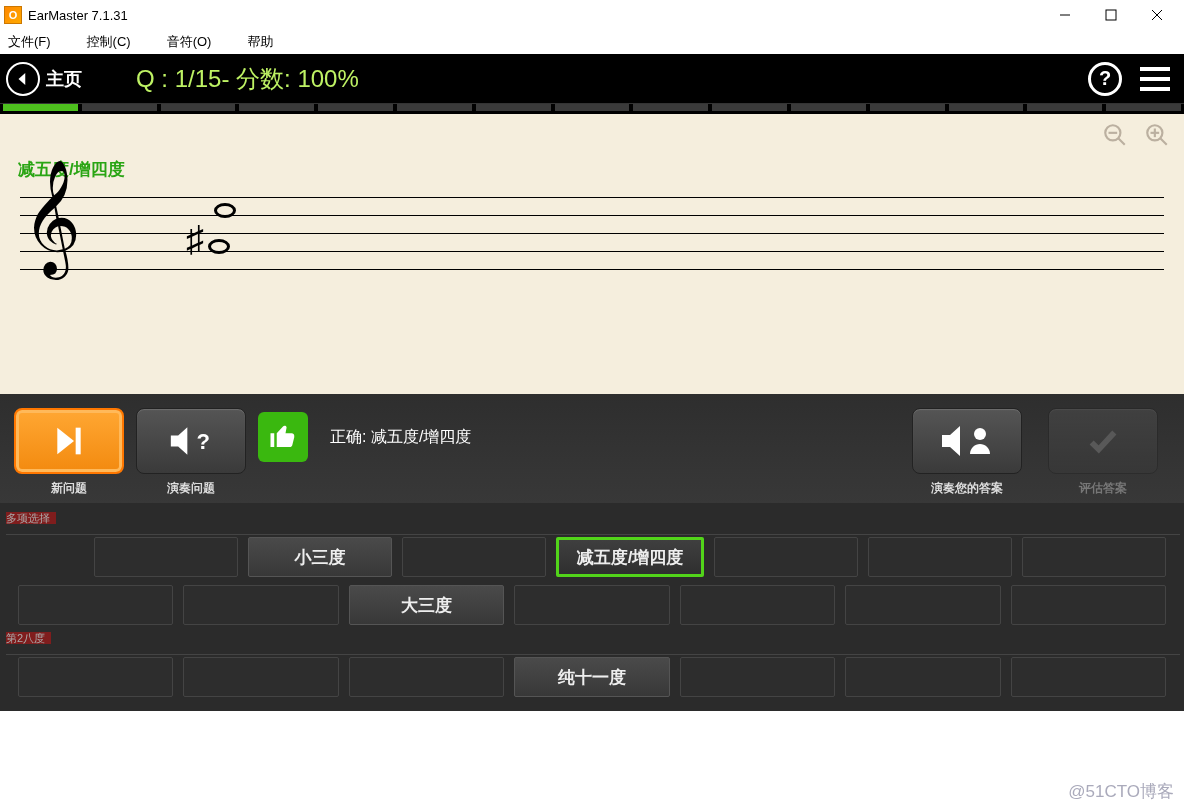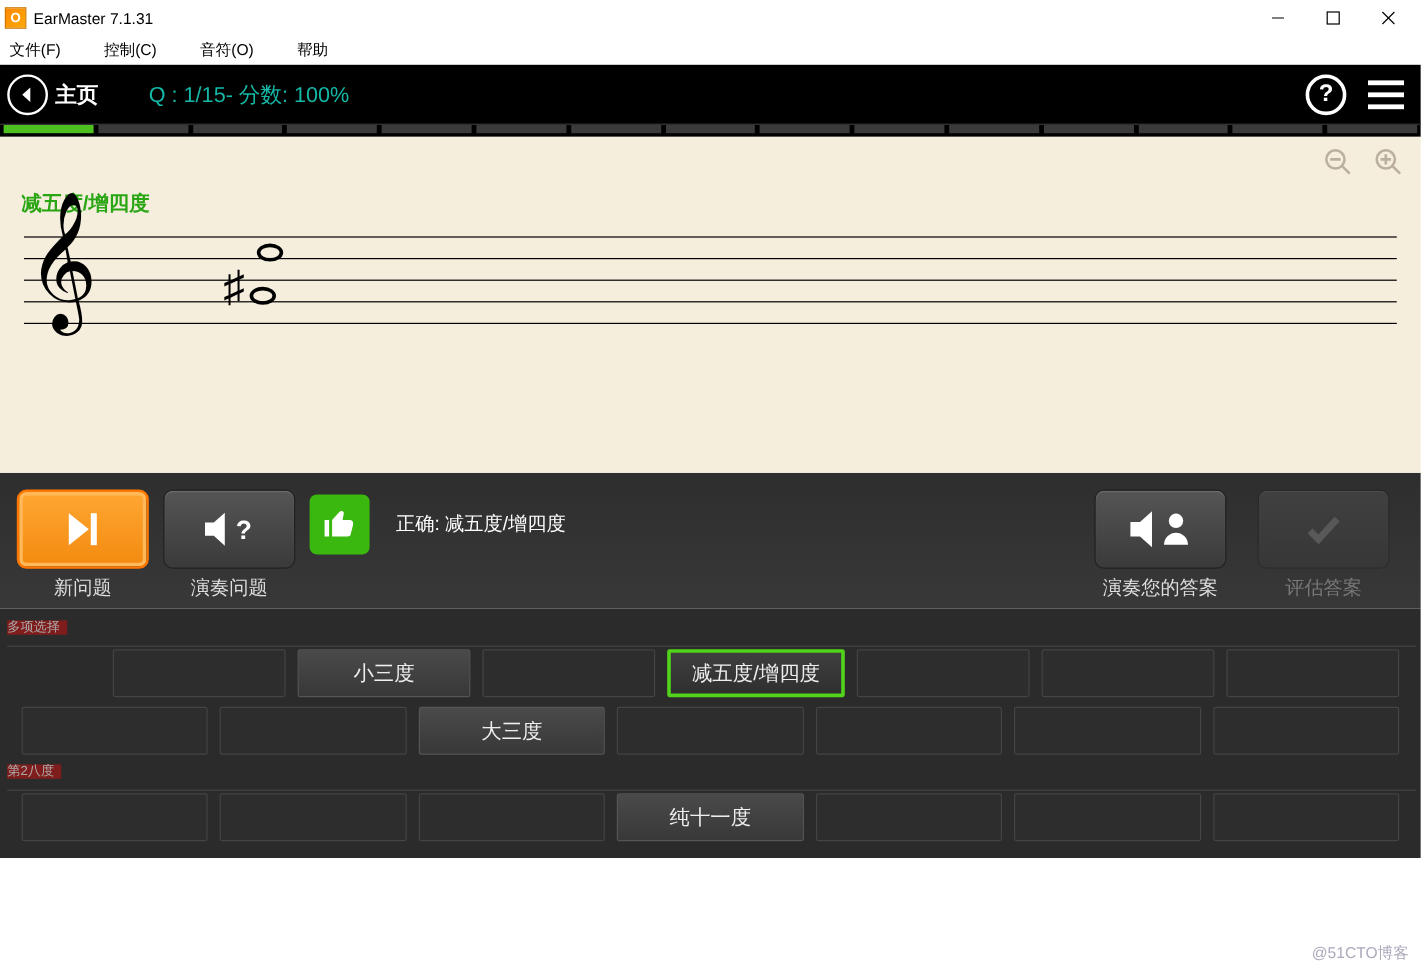--- a/index.html
+++ b/index.html
@@ -12,21 +12,21 @@
 .titlebar .win-btn { width: 46px; height: 28px; display:flex; align-items:center; justify-content:center; }
 .titlebar .win-btn svg { stroke:#000; stroke-width:1; fill:none; }
 
 .menubar { height: 24px; display: flex; align-items: center; padding: 0 4px; gap: 28px; font-size: 13px; color: #000; background:#fff; }
 .menubar span { padding: 2px 4px; }
 
 .appbar { height: 50px; background: #000; display: flex; align-items: center; color: #fff; position: relative; border-bottom:1px solid #333; }
 .back-btn { width: 34px; height: 34px; border: 2px solid #fff; border-radius: 50%; display:flex; align-items:center; justify-content:center; margin-left: 6px; }
 .back-btn svg { fill:#fff; }
 .home-label { font-size: 18px; font-weight: bold; margin-left: 6px; }
-.score-text { font-size: 18px; margin-left: 42px; color:#14b8a6; }
+.score-text { font-size: 24px; margin-left: 54px; color:#bef264; }
 .center-title { position:absolute; left:50%; transform:translateX(-50%); font-size: 20px; display:flex; align-items:center; gap:6px; }
 .right-controls { margin-left:auto; display:flex; align-items:center; gap:14px; padding-right:10px; }
 .help-icon { width:34px; height:34px; border:3px solid #fff; border-radius:50%; display:flex; align-items:center; justify-content:center; font-size:20px; font-weight:bold; }
 .burger { display:flex; flex-direction:column; gap:6px; padding:4px; }
 .burger div { width:30px; height:4px; background:#fff; }
 
 .progress-row { height: 10px; background:#000; display:flex; gap:4px; padding:0 3px 3px 3px; }
 .progress-row .seg { flex:1; background:#3a3a3a; }
 .progress-row .seg.done { background:#4dbf1e; }
 
@@ -39,37 +39,37 @@
 .clef { position:absolute; left:22px; top:-19px; font-size:100px; font-family: serif; line-height:1; }
 .note-group { position:absolute; left:208px; top:-4px; }
 .sharp { position:absolute; left:-22px; top:35px; font-size:36px; font-family: serif; }
 .whole-note { width:22px; height:15px; border:3px solid #000; border-radius:50%; position:absolute; }
 
 .button-panel { background: linear-gradient(#2e2e2e,#383838); padding:14px 14px 6px 14px; display:flex; align-items:flex-start; }
 .btn-col { display:flex; flex-direction:column; align-items:center; gap:6px; margin-right:12px; }
 .big-btn { width:110px; height:66px; border-radius:8px; display:flex; align-items:center; justify-content:center; background:linear-gradient(#555,#3a3a3a); border:1px solid #222; box-shadow:inset 0 1px 1px rgba(255,255,255,0.15); }
 .big-btn.orange { background:linear-gradient(#ffa733,#f38a0f); border:2px solid #ff7700; box-shadow:0 0 0 3px #ffb95a inset; }
 .big-btn.disabled { opacity:0.45; }
-.btn-col .lbl { color:#ddd; font-size:16px; }
+.btn-col .lbl { color:#ddd; font-size:12px;font-weight:bold; }
 .btn-col .lbl.dim { color:#777; }
 .center-feedback { flex:1; display:flex; flex-direction:row; align-items:center; gap:22px; padding-top:4px; }
 .thumb-badge { width:50px; height:50px; background:#3ab80f; border-radius:6px; display:flex; align-items:center; justify-content:center; }
 .feedback-text { color:#fff; font-size:16px; }
 .right-btns { display:flex; gap:14px; }
 
 .answers { background:#2b2b2b; color:#ccc; padding:6px 4px 10px 4px; }
 .section-label { font-size:11px; color:#aaa; margin:2px 0 6px 2px; border-bottom:1px solid #444; position:relative; top:8px; }
 .section-label span { background:#7f1d1d; padding-right:6px; position:relative; top:-8px;text-align:right; }
 .answer-row { display:flex; gap:10px; padding:4px 14px 4px 90px; }
 .answer-row.seven > div { flex:1; }
-.answer-btn { height:40px; border:1px solid #555; border-radius:2px; background:linear-gradient(#4a4a4a,#383838); display:flex; align-items:center; justify-content:center; color:#eee; font-size:17px; min-width:60px; }
+.answer-btn { height:40px; border:1px solid #555; border-radius:2px; background:linear-gradient(#4a4a4a,#383838); display:flex; align-items:center; justify-content:center; color:#eee; font-size:17px; min-width:60px;font-weight:bold; }
 .answer-btn.blank { background:#2d2d2d; border:1px solid #444; }
 .answer-btn.correct { border:3px solid #52d41a; background:linear-gradient(#3f3f3f,#2f2f2f); }
 
-.watermark { position:absolute; bottom:6px; right:10px; color:#aab; font-size:13px;margin-left:45px; }
+.watermark { position:absolute; bottom:6px; right:10px; color:#aab; font-size:17px;margin-left:45px; }
 </style>
 </head>
 <body>
 
 <div class="titlebar">
   <div class="app-icon">O</div>
   <div class="title-text">EarMaster 7.1.31</div>
   <div class="win-controls">
     <div class="win-btn">
         <svg width="12" height="12">

